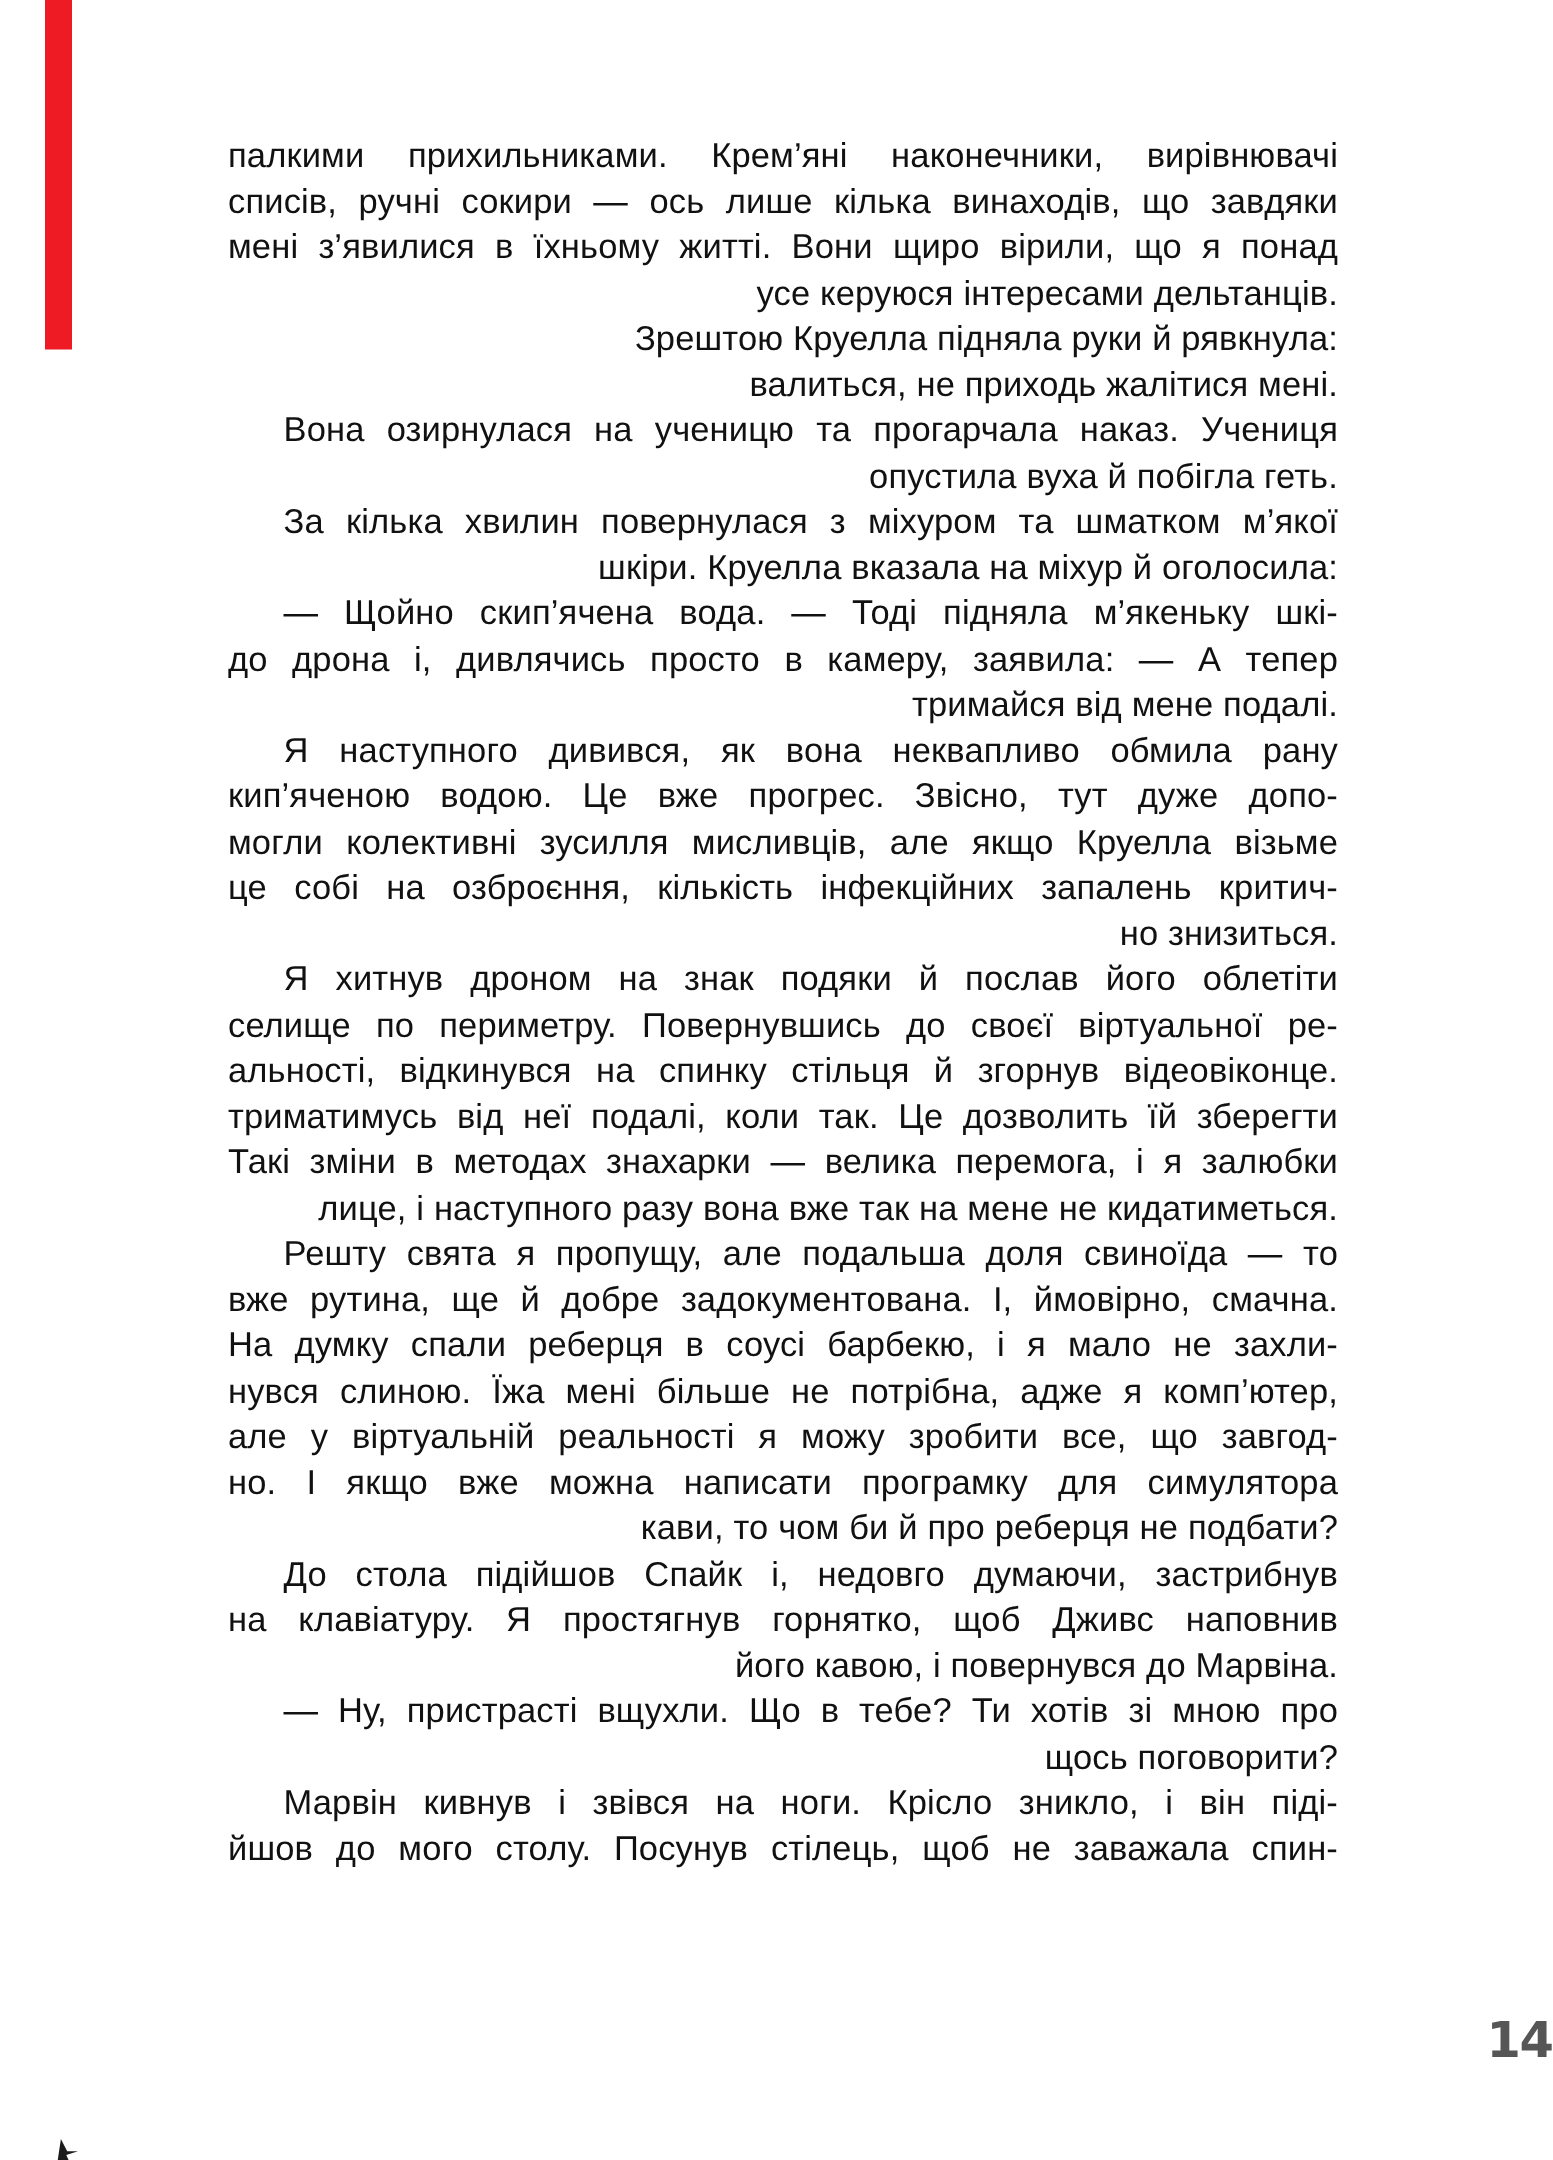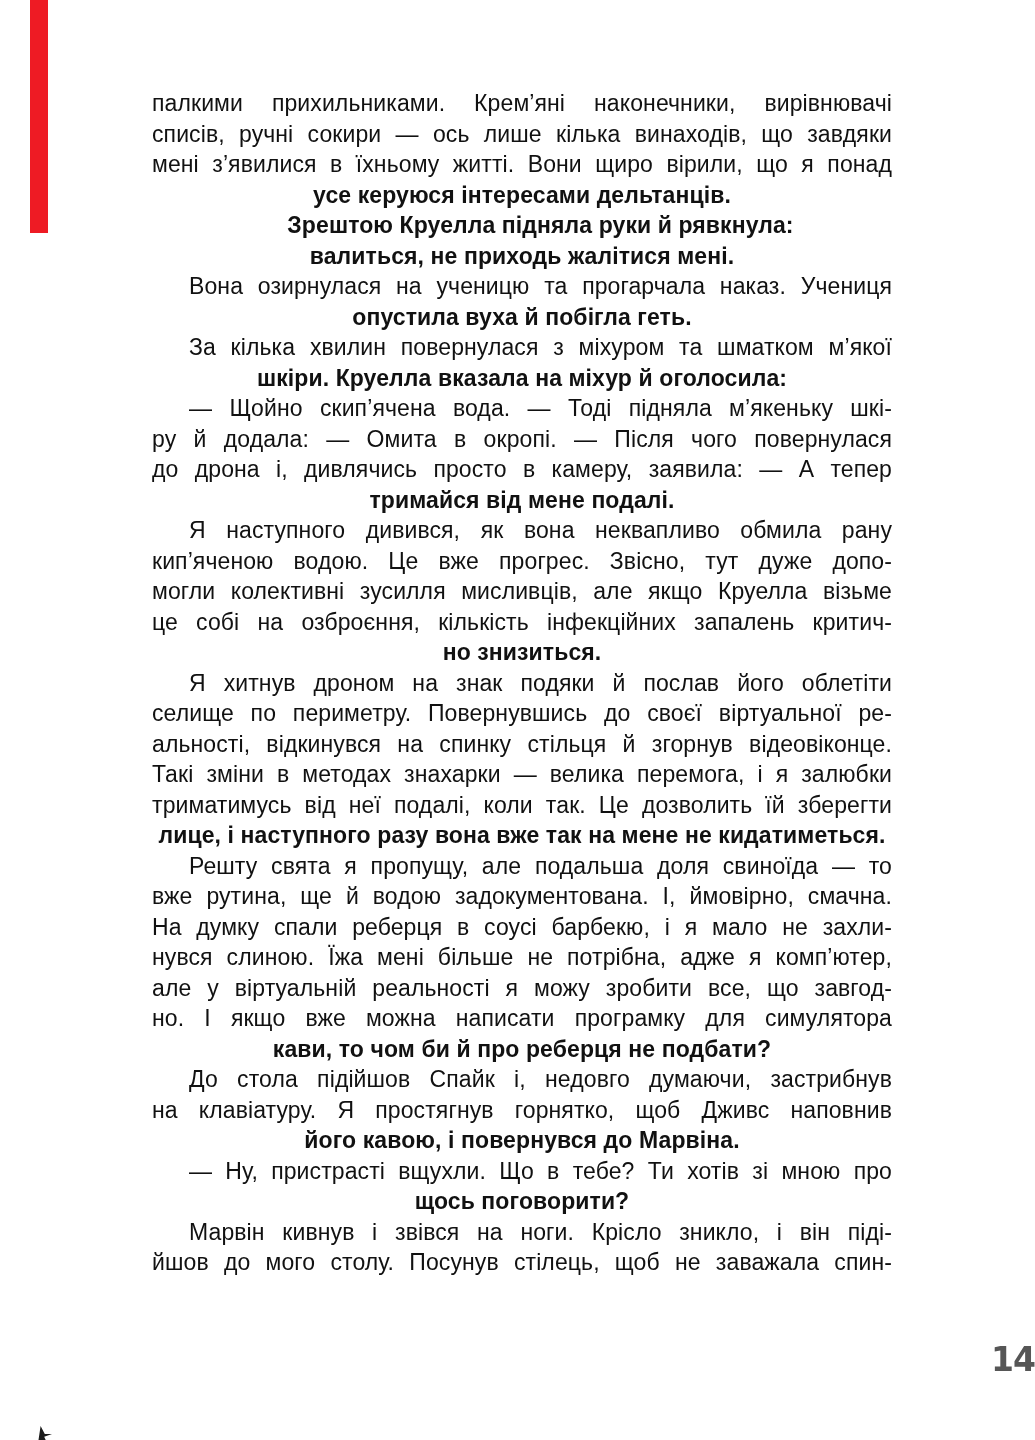--- a/index.html
+++ b/index.html
@@ -34,21 +34,21 @@
     overflow: hidden;
     text-align: justify;
     white-space: normal;
   }
   .line::after {
     content: "";
     display: inline-block;
     width: 100%;
     height: 0;
   }
-  .line.endline { text-align: center; font-weight: bold; }
+  .line.endline { text-align: right; }
   .line.endline::after { width: 0; }
   .line.indent { text-indent: 37px; }
   .page-number {
     position: absolute;
     left: 0; top: 1340px;
     width: 1035px;
     text-align: right;
     font-family: "DejaVu Sans", sans-serif;
     font-weight: bold;
     font-size: 33px;
@@ -74,36 +74,35 @@
       <div class="line">списів, ручні сокири — ось лише кілька винаходів, що завдяки</div>
       <div class="line">мені з’явилися в їхньому житті. Вони щиро вірили, що я понад</div>
       <div class="line endline">усе керуюся інтересами дельтанців.</div>
       <div class="line indent endline">Зрештою Круелла підняла руки й рявкнула:</div>
       <div class="line endline">валиться, не приходь жалітися мені.</div>
       <div class="line indent">Вона озирнулася на ученицю та прогарчала наказ. Учениця</div>
       <div class="line endline">опустила вуха й побігла геть.</div>
       <div class="line indent">За кілька хвилин повернулася з міхуром та шматком м’якої</div>
       <div class="line endline">шкіри. Круелла вказала на міхур й оголосила:</div>
       <div class="line indent">— Щойно скип’ячена вода. — Тоді підняла м’якеньку шкі-</div>
-      <div class="line">ру й додала: — Омита в окропі. — Після чого повернулася</div>
       <div class="line">до дрона і, дивлячись просто в камеру, заявила: — А тепер</div>
       <div class="line endline">тримайся від мене подалі.</div>
       <div class="line indent">Я наступного дивився, як вона неквапливо обмила рану</div>
       <div class="line">кип’яченою водою. Це вже прогрес. Звісно, тут дуже допо-</div>
       <div class="line">могли колективні зусилля мисливців, але якщо Круелла візьме</div>
       <div class="line">це собі на озброєння, кількість інфекційних запалень критич-</div>
       <div class="line endline">но знизиться.</div>
       <div class="line indent">Я хитнув дроном на знак подяки й послав його облетіти</div>
       <div class="line">селище по периметру. Повернувшись до своєї віртуальної ре-</div>
       <div class="line">альності, відкинувся на спинку стільця й згорнув відеовіконце.</div>
+      <div class="line">триматимусь від неї подалі, коли так. Це дозволить їй зберегти</div>
       <div class="line">Такі зміни в методах знахарки — велика перемога, і я залюбки</div>
-      <div class="line">триматимусь від неї подалі, коли так. Це дозволить їй зберегти</div>
       <div class="line endline">лице, і наступного разу вона вже так на мене не кидатиметься.</div>
       <div class="line indent">Решту свята я пропущу, але подальша доля свиноїда — то</div>
-      <div class="line">вже рутина, ще й водою задокументована. І, ймовірно, смачна.</div>
+      <div class="line">вже рутина, ще й добре задокументована. І, ймовірно, смачна.</div>
       <div class="line">На думку спали реберця в соусі барбекю, і я мало не захли-</div>
       <div class="line">нувся слиною. Їжа мені більше не потрібна, адже я комп’ютер,</div>
       <div class="line">але у віртуальній реальності я можу зробити все, що завгод-</div>
       <div class="line">но. І якщо вже можна написати програмку для симулятора</div>
       <div class="line endline">кави, то чом би й про реберця не подбати?</div>
       <div class="line indent">До стола підійшов Спайк і, недовго думаючи, застрибнув</div>
       <div class="line">на клавіатуру. Я простягнув горнятко, щоб Дживс наповнив</div>
       <div class="line endline">його кавою, і повернувся до Марвіна.</div>
       <div class="line indent">— Ну, пристрасті вщухли. Що в тебе? Ти хотів зі мною про</div>
       <div class="line endline">щось поговорити?</div>

